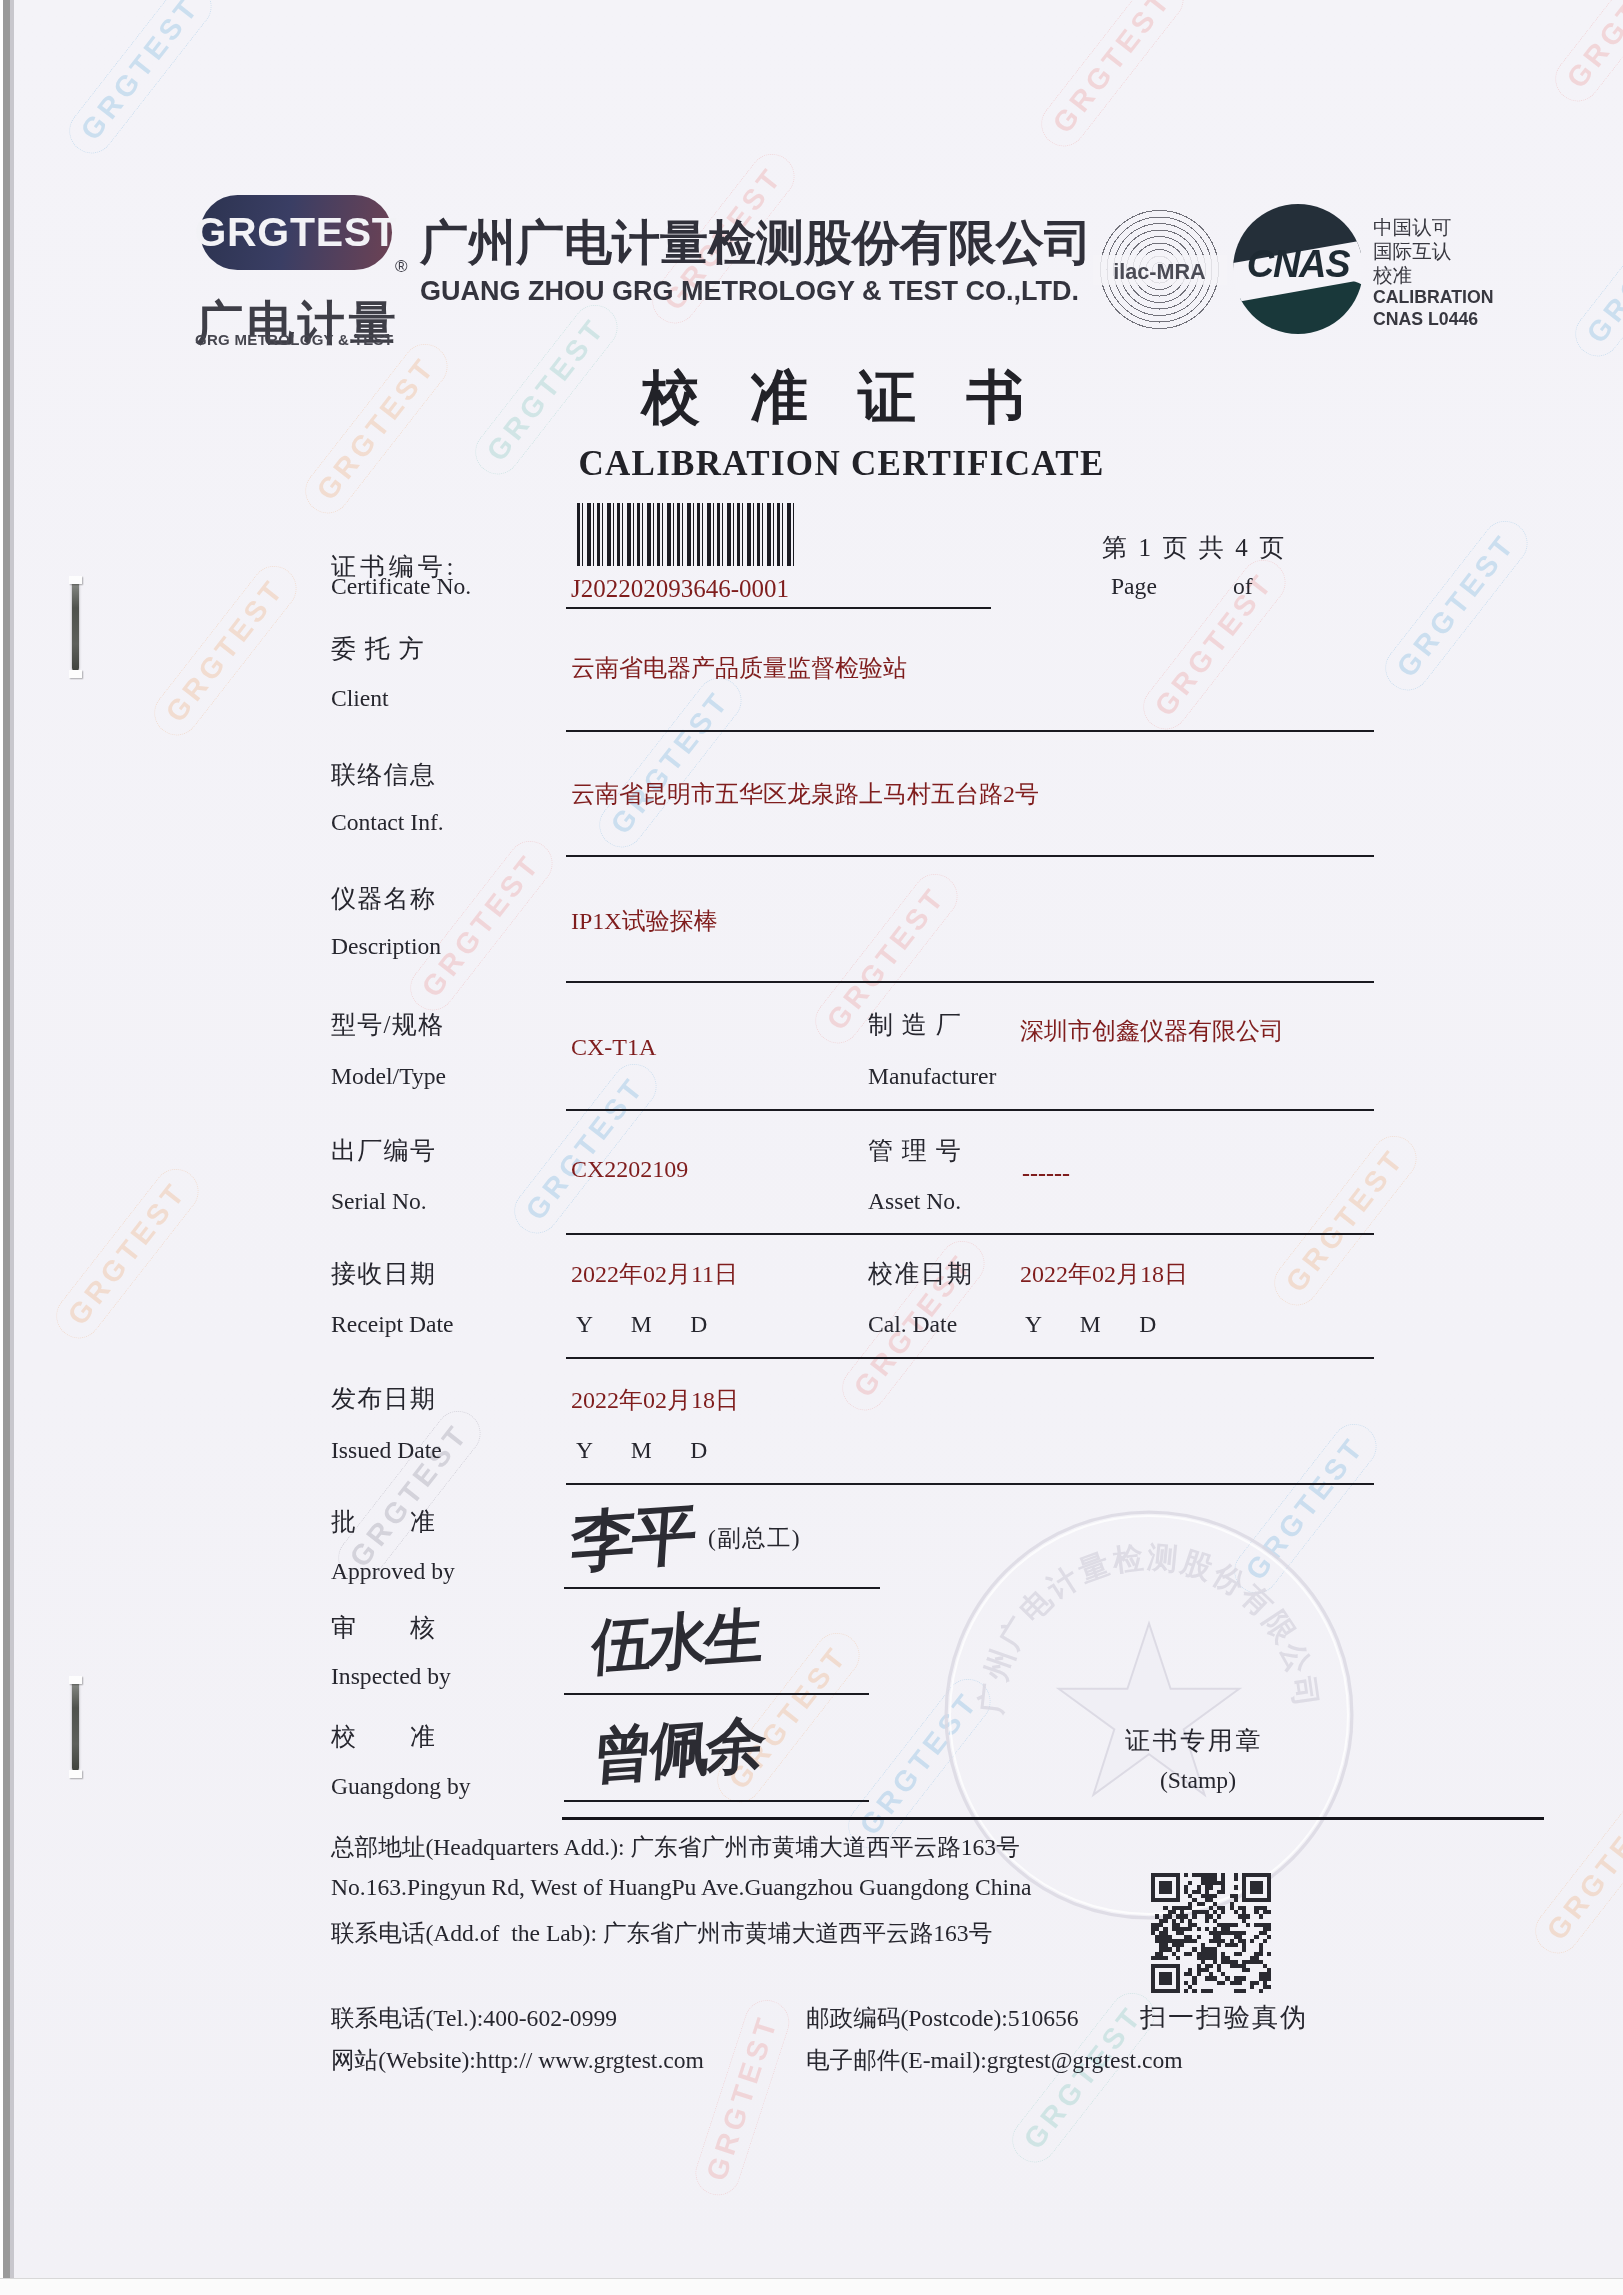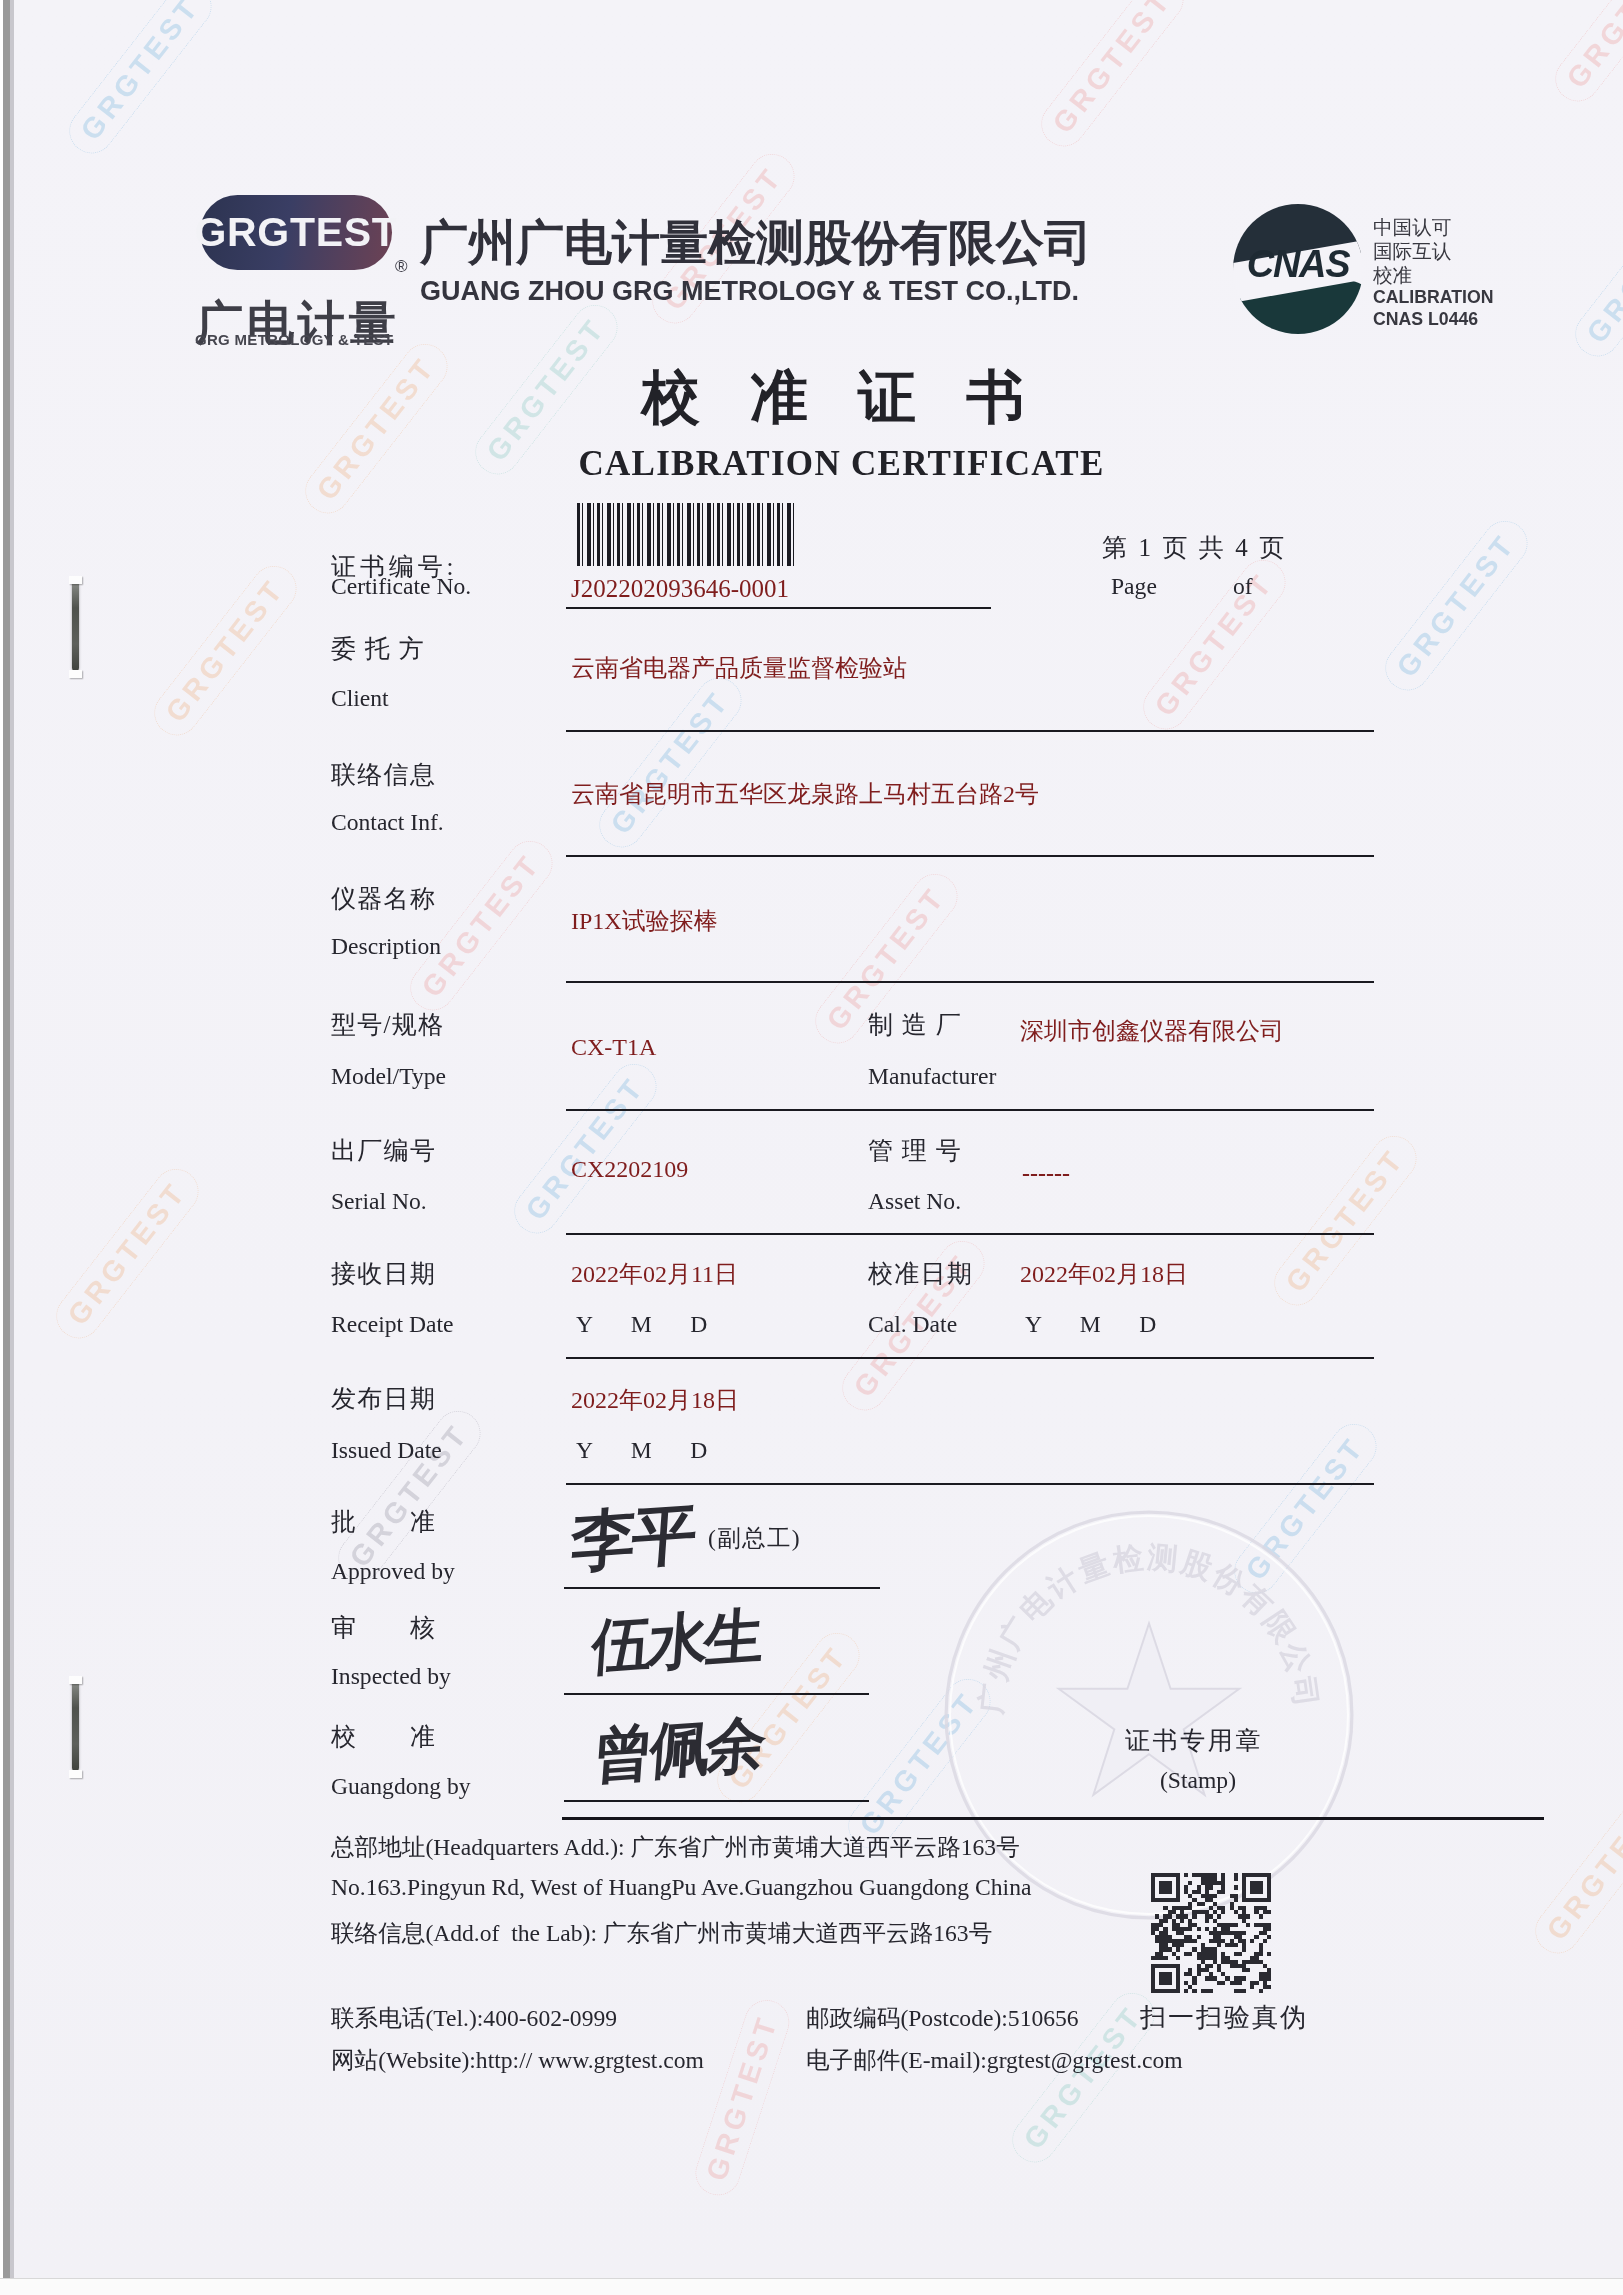--- a/index.html
+++ b/index.html
@@ -88,20 +88,24 @@
   <div class="staple" style="left:72px;top:1681px;"></div>
 
   <div class="logo-pill">GRGTEST</div>
   <div class="abs hei" style="left:395px;top:257px;font-size:17px;color:#3a3a44;">®</div>
   <div class="abs hei" style="left:196px;top:292px;font-size:47px;font-weight:700;color:#3e3e47;letter-spacing:3.9px;">广电计量</div>
   <div class="abs hei" style="left:195px;top:331px;font-size:15px;font-weight:700;color:#46464f;letter-spacing:0.3px;">GRG METROLOGY &amp; TEST</div>
 
   <div class="abs hei" style="left:420px;top:211px;font-size:48px;font-weight:700;color:#30303a;">广州广电计量检测股份有限公司</div>
   <div class="abs hei" style="left:420px;top:276px;font-size:27px;font-weight:700;color:#34343e;letter-spacing:0px;">GUANG ZHOU GRG METROLOGY &amp; TEST CO.,LTD.</div>
 
+  <div class="ilac">
+    <div class="band"></div>
+    <div class="txt">ilac-MRA</div>
+  </div>
   <div class="cnas">
     <div class="arc-top"></div>
     <div class="arc-bot"></div>
     <div class="band"></div>
     <div class="txt">CNAS</div>
   </div>
   <div class="abs hei" style="left:1373px;top:215px;font-size:19.6px;color:#383840;line-height:1.23;">
     <div>中国认可</div>
     <div>国际互认</div>
     <div>校准</div>
@@ -193,21 +197,21 @@
   <div class="abs lbl-en" style="left:331px;top:1773px;">Guangdong by</div>
   <div class="sig" style="left:594px;top:1710px;font-size:60px;">曾佩余</div>
   <div class="rule" style="left:564px;top:1800px;width:305px;"></div>
 
   <div class="abs lbl-cn" style="left:1125px;top:1724px;letter-spacing:2.6px;">证书专用章</div>
   <div class="abs lbl-en" style="left:1160px;top:1767px;">(Stamp)</div>
 
   <div class="rule-thick" style="left:562px;top:1817px;width:982px;"></div>
   <div class="abs lbl-en" style="left:331px;top:1831px;">总部地址(Headquarters Add.): 广东省广州市黄埔大道西平云路163号</div>
   <div class="abs lbl-en" style="left:331px;top:1874px;">No.163.Pingyun Rd, West of HuangPu Ave.Guangzhou Guangdong China</div>
-  <div class="abs lbl-en" style="left:331px;top:1917px;">联络信息(Add.of  the Lab): 广东省广州市黄埔大道西平云路163号</div>
+  <div class="abs lbl-en" style="left:331px;top:1917px;">联系电话(Add.of  the Lab): 广东省广州市黄埔大道西平云路163号</div>
   <div class="abs lbl-en" style="left:331px;top:2002px;">联系电话(Tel.):400-602-0999</div>
   <div class="abs lbl-en" style="left:806px;top:2002px;">邮政编码(Postcode):510656</div>
   <div class="abs lbl-en" style="left:331px;top:2044px;">网站(Website):http:// www.grgtest.com</div>
   <div class="abs lbl-en" style="left:806px;top:2044px;">电子邮件(E-mail):grgtest@grgtest.com</div>
 
   <div class="qr">
     <svg width="120" height="120" viewBox="0 0 29 29" shape-rendering="crispEdges">
         <rect x="8" y="0" width="1" height="1" fill="#2a2a31"></rect>
         <rect x="10" y="0" width="1" height="1" fill="#2a2a31"></rect>
         <rect x="11" y="0" width="1" height="1" fill="#2a2a31"></rect>

